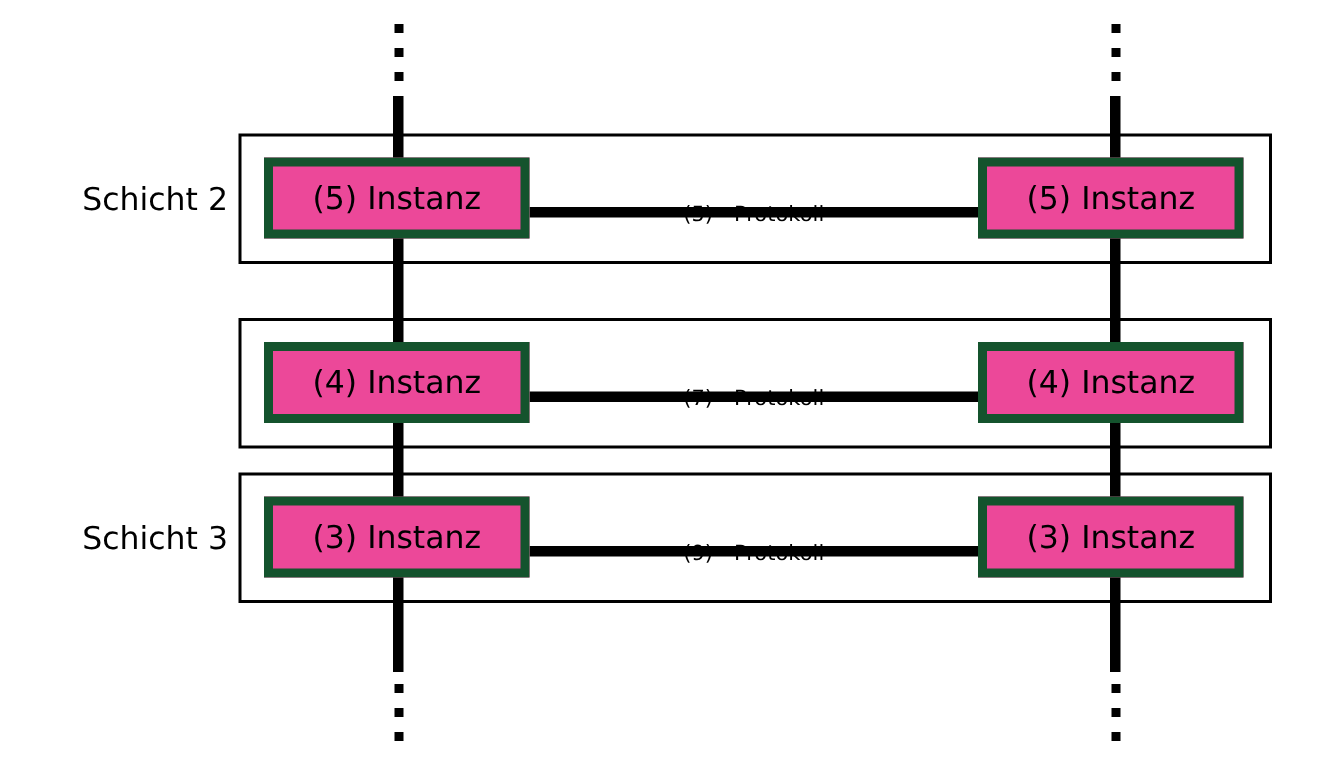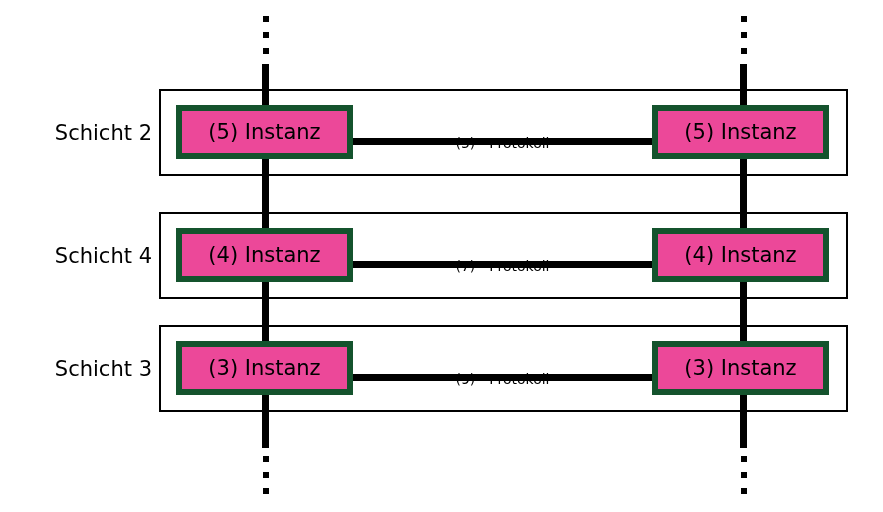--- a/index.html
+++ b/index.html
@@ -45,21 +45,21 @@
   
   .row {
     position: absolute;
     left: 0;
     width: 883px;
     height: 87px;
     z-index: 2;
   }
   .row.r5 { top: 89px; }
   .row.r4 { top: 212px; }
-  .row.r3 { top: 325px; }
+  .row.r3 { top: 315px; }
   .band {
     position: absolute;
     left: 159px;
     top: 0;
     width: 689px;
     height: 87px;
     border: 2px solid #000000;
     box-sizing: border-box;
     background: transparent;
   }
@@ -146,21 +146,20 @@
   <div class="row r5">
     <div class="layer-label">Schicht 2</div>
     <div class="band"></div>
     <div class="proto-line"></div>
     <div class="proto-label">(5) - Protokoll</div>
     <div class="inst left">(5) Instanz</div>
     <div class="inst right">(5) Instanz</div>
   </div>
 
   <div class="row r4">
-    <div class="layer-label">Schicht 4</div>
     <div class="band"></div>
     <div class="proto-line"></div>
     <div class="proto-label">(7) - Protokoll</div>
     <div class="inst left">(4) Instanz</div>
     <div class="inst right">(4) Instanz</div>
   </div>
 
   <div class="row r3">
     <div class="layer-label">Schicht 3</div>
     <div class="band"></div>

